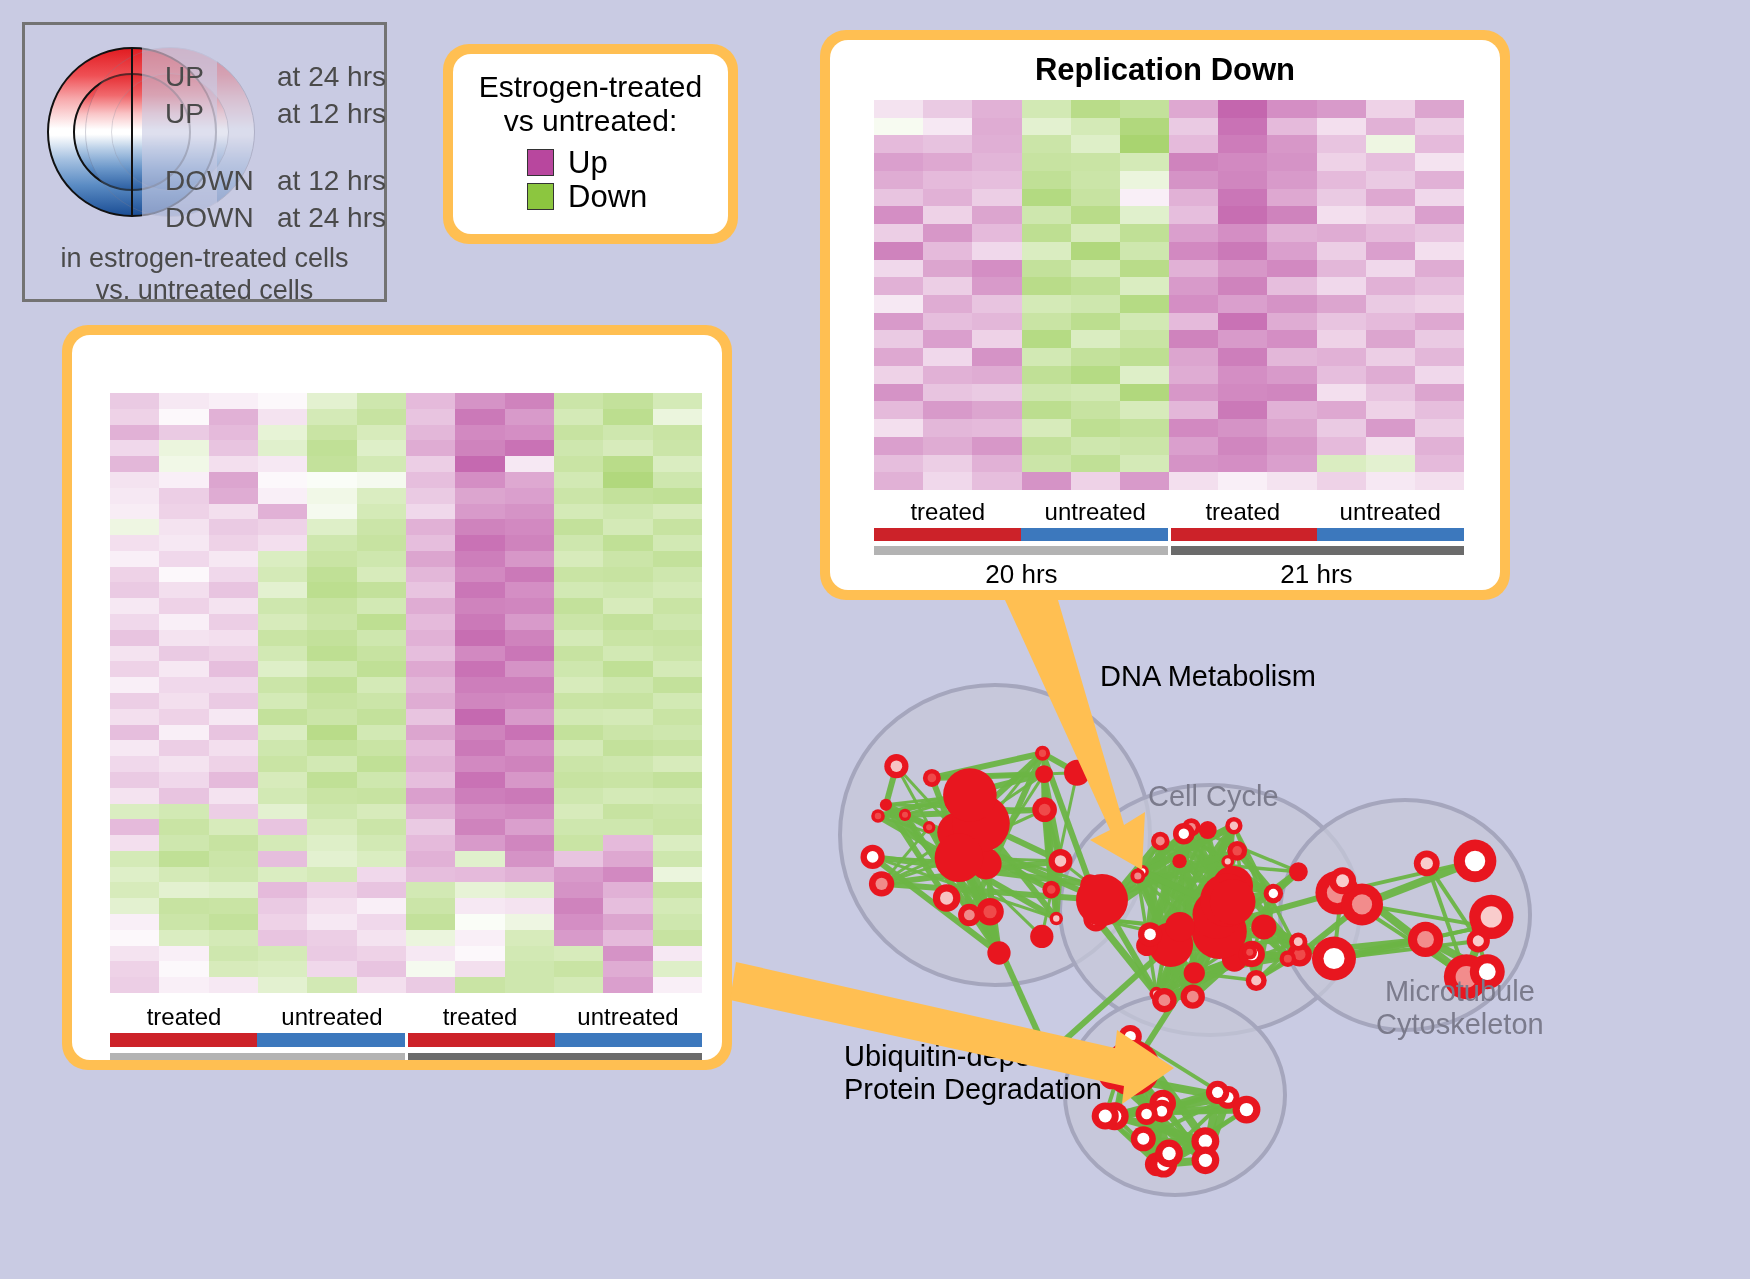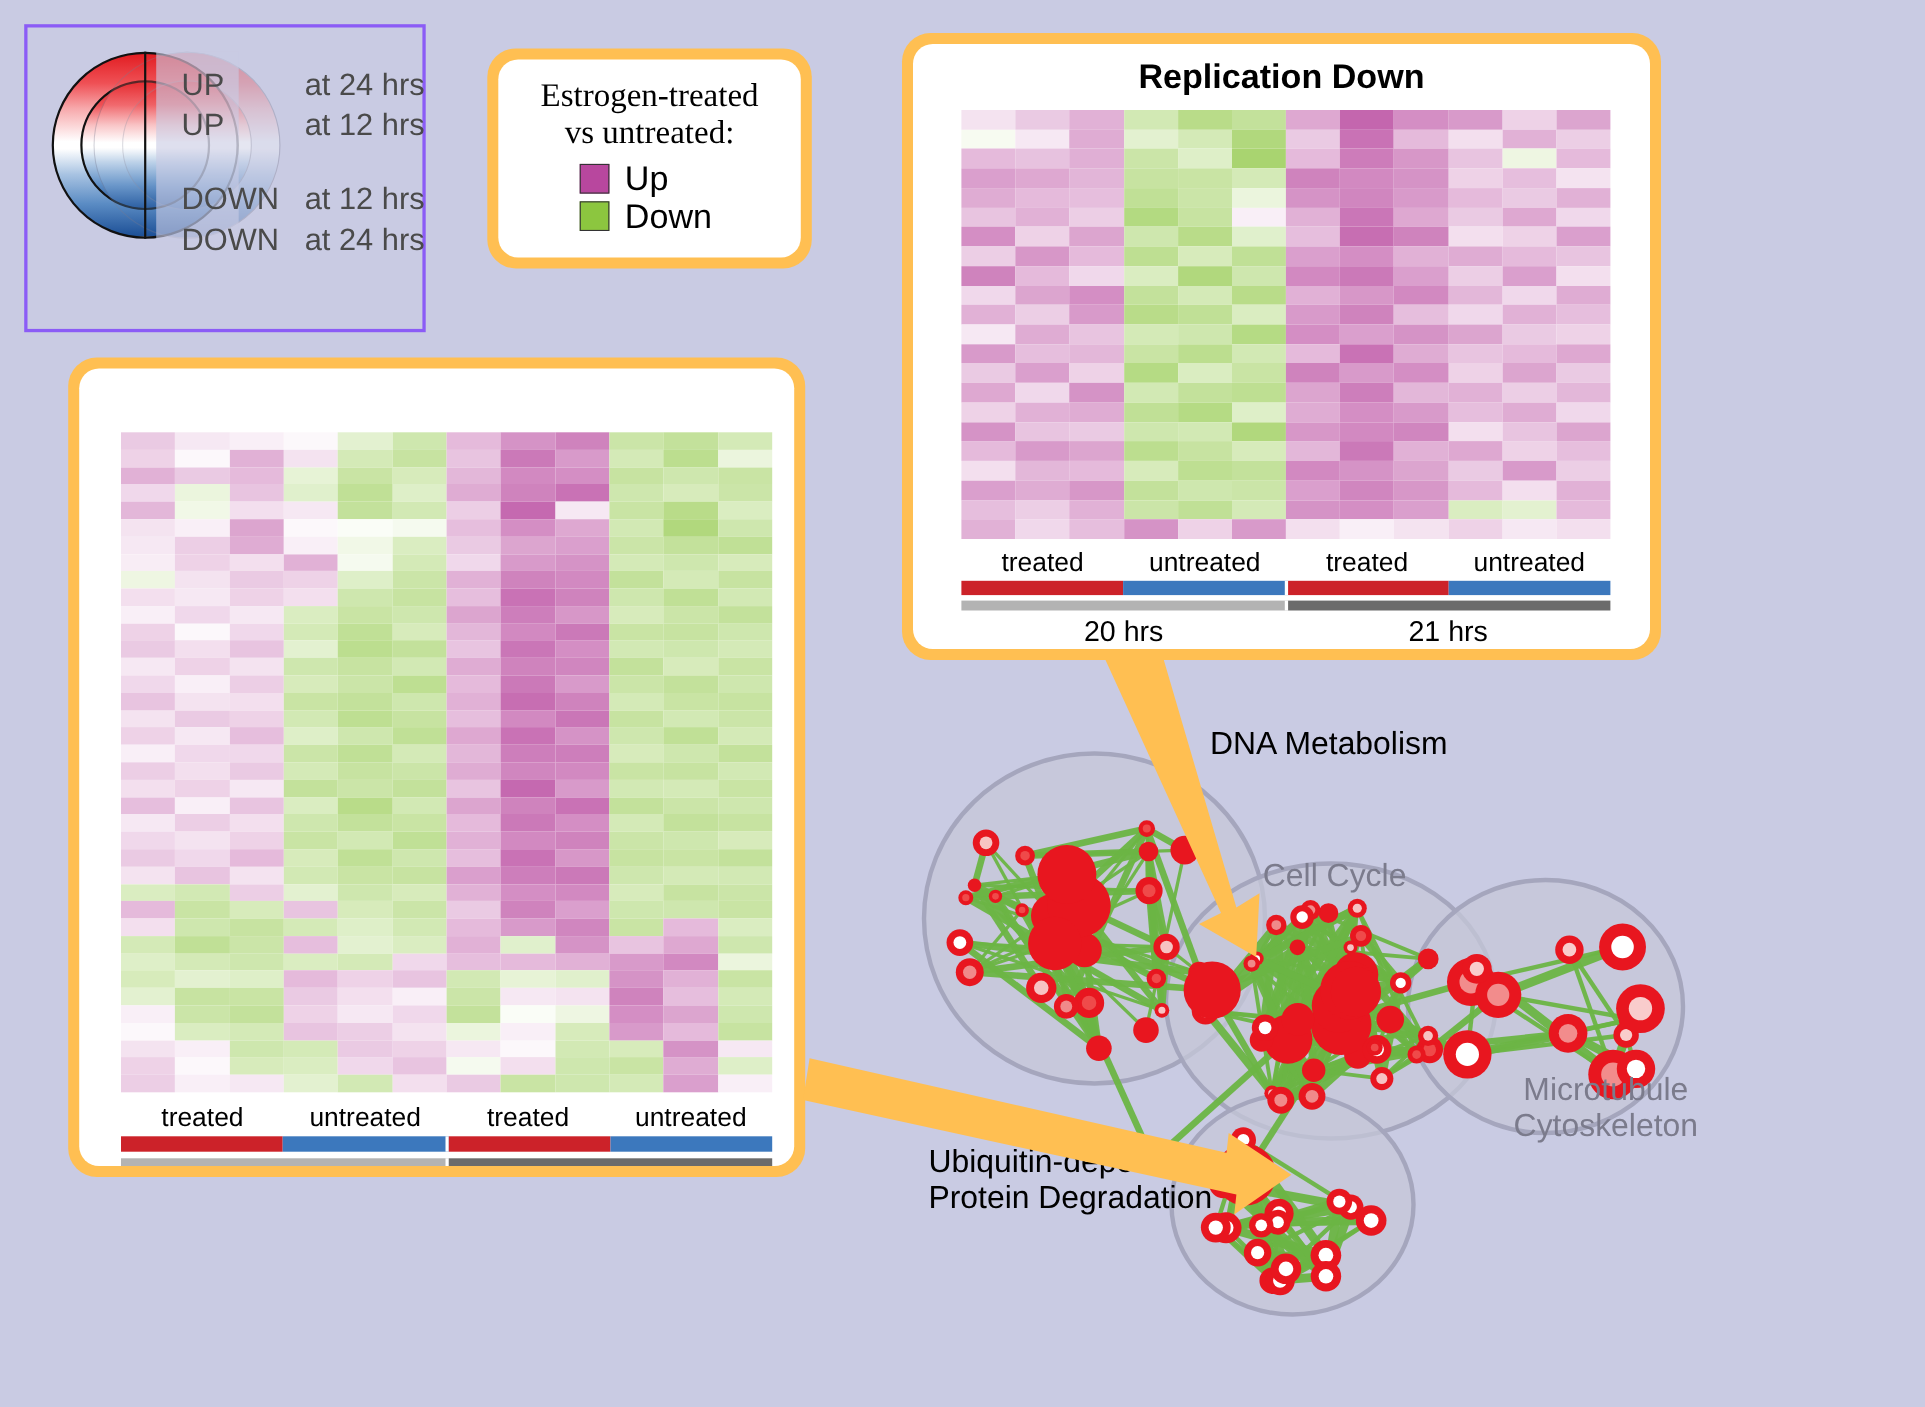--- a/index.html
+++ b/index.html
@@ -7,21 +7,21 @@
     width:1750px;height:1279px;
     background:#c9cbe3;
     font-family:"Liberation Sans", sans-serif;
     position:relative;overflow:hidden;
   }
   .figure{position:absolute;inset:0;}
 
   
   #circle-legend{
     position:absolute;left:22px;top:22px;width:365px;height:280px;
-    background:#c9cbe3;border:3px solid #8b5cf6;box-sizing:border-box;
+    background:#c9cbe3;border:3px solid #737373;box-sizing:border-box;
   }
   #circle-legend .circle-wrap{position:absolute;left:12px;top:14px;width:190px;height:200px;}
   #circle-legend .outer-circle{
     position:absolute;left:10px;top:8px;width:170px;height:170px;border-radius:50%;
     background:linear-gradient(to bottom,#e21d22 0%,#ef5055 16%,#f7a9ac 30%,#ffffff 48%,#ffffff 52%,#a8c3e2 66%,#5b8cc4 82%,#1c4f96 100%);
     border:2.5px solid #111;box-sizing:border-box;
   }
   #circle-legend .outer-circle-ghost{
     position:absolute;left:48px;top:8px;width:170px;height:170px;border-radius:50%;
     background:linear-gradient(to bottom,#e21d22 0%,#ef5055 16%,#f7a9ac 30%,#ffffff 48%,#ffffff 52%,#a8c3e2 66%,#5b8cc4 82%,#1c4f96 100%);
@@ -56,21 +56,21 @@
     padding:10px;box-sizing:border-box;
   }
   .card-inner{
     width:100%;height:100%;background:#ffffff;border-radius:18px;
     box-sizing:border-box;position:relative;overflow:hidden;
   }
 
   
   #estrogen-legend{left:443px;top:44px;width:295px;height:200px;}
   #estrogen-legend .card-inner{padding:16px 18px 10px 18px;}
-  .est-title{font-size:30px;color:#000;text-align:center;line-height:1.12;font-family:Liberation Serif, serif;}
+  .est-title{font-size:30px;color:#000;text-align:center;line-height:1.12;}
   .est-rows{margin-top:10px;padding-left:56px;}
   .est-row{display:flex;align-items:center;gap:14px;margin-bottom:3px;}
   .swatch{width:27px;height:27px;border:1.5px solid #333;box-sizing:border-box;}
   .est-row span.txt{font-size:31px;color:#000;line-height:1;}
 
   
   #replication-fork-panel{left:820px;top:30px;width:690px;height:570px;}
   #apc-panel{left:62px;top:325px;width:670px;height:745px;}
   .panel-title{text-align:center;font-size:31px;color:#000;font-weight:bold;padding-top:12px;}
   #apc-panel .panel-title{font-size:30px;}
@@ -117,20 +117,24 @@
     <div class="row" style="left:140px;top:73px;">
       <span class="lbl" style="width:112px;">UP</span><span class="hrs">at 12 hrs</span>
     </div>
     <div class="row" style="left:140px;top:140px;">
       <span class="lbl" style="width:112px;">DOWN</span><span class="hrs">at 12 hrs</span>
     </div>
     <div class="row" style="left:140px;top:177px;">
       <span class="lbl" style="width:112px;">DOWN</span><span class="hrs">at 24 hrs</span>
     </div>
 
+    <div class="caption">
+      <div>in estrogen-treated cells</div>
+      <div>vs. untreated cells</div>
+    </div>
   </div>
 
   <div class="card" id="estrogen-legend">
     <div class="card-inner">
       <div class="est-title">
         <div>Estrogen-treated</div>
         <div>vs untreated:</div>
       </div>
       <div class="est-rows">
         <div class="est-row">

